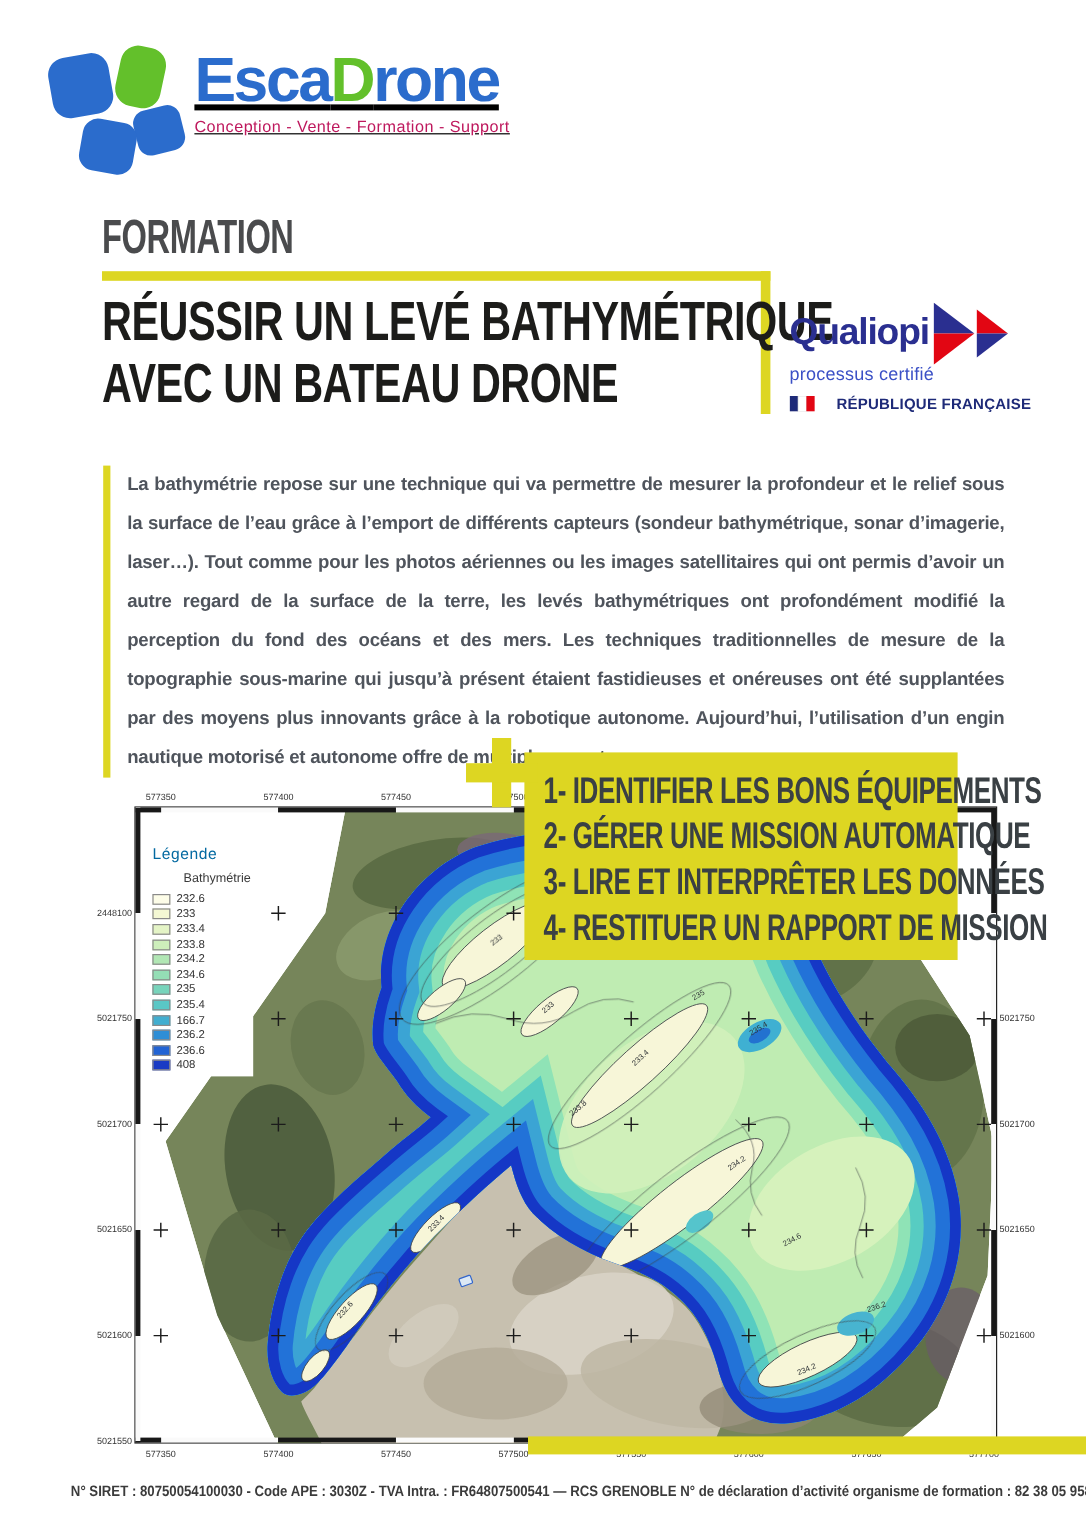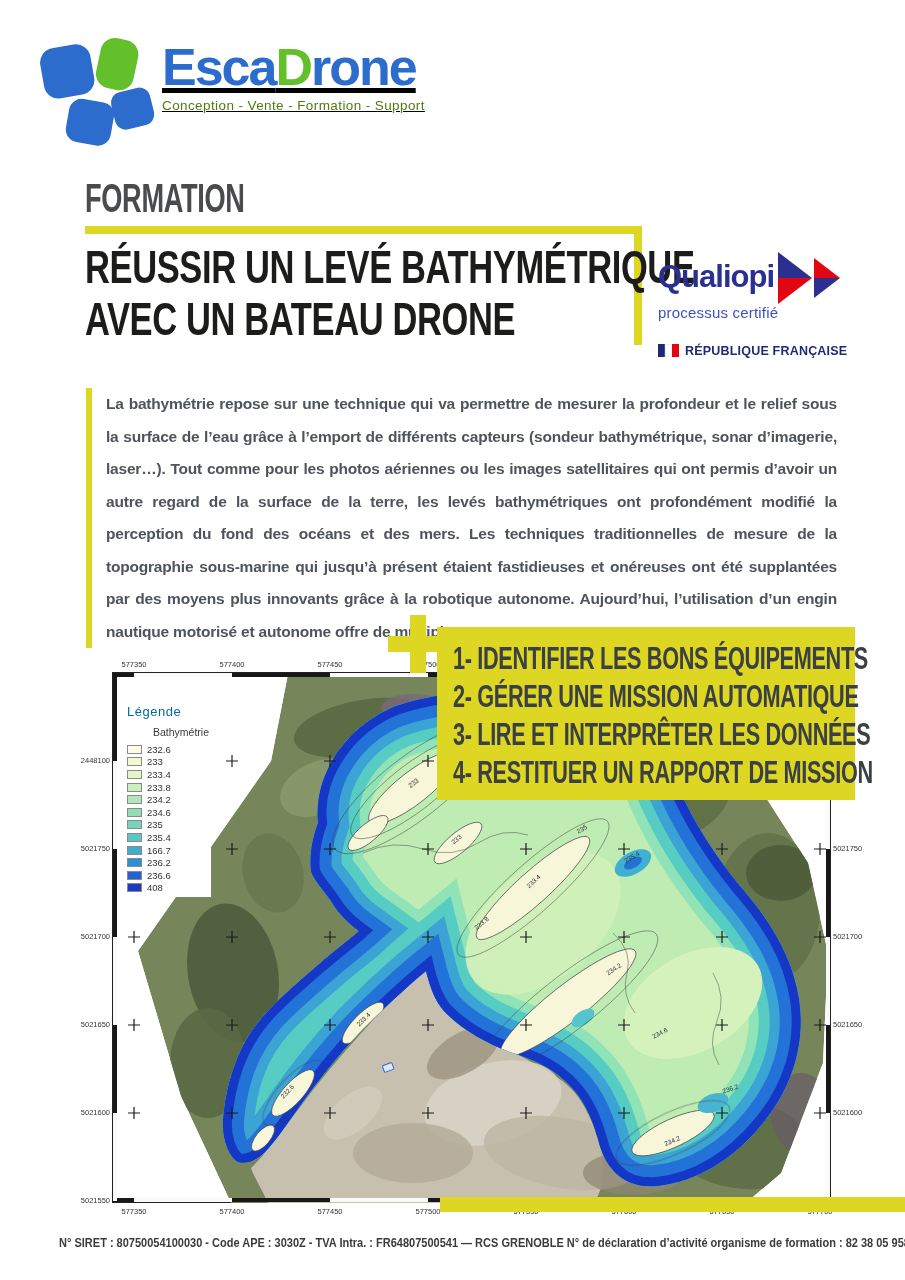--- a/index.html
+++ b/index.html
@@ -6,48 +6,48 @@
   .page{position:relative;width:905px;height:1280px;background:#ffffff;overflow:hidden;
         font-family:"Liberation Sans",sans-serif;}
   [data-interactable]{box-sizing:border-box;}
 
   
   .logo{position:absolute;left:40px;top:30px;width:420px;height:130px;}
   .logo-mark{position:absolute;left:0;top:4px;}
   .logo-text{position:absolute;left:122px;top:8px;text-decoration:underline;}
   .wordmark{font-size:52px;font-weight:bold;letter-spacing:-2px;color:#2b6ccc;line-height:58px;}
   .wordmark .grn{color:#63c02b;}
-  .tagline{font-size:13.5px;color:#4d7c0f;letter-spacing:.4px;margin-top:2px;}
+  .tagline{font-size:13.5px;color:#be185d;letter-spacing:.4px;margin-top:2px;}
 
   
   .kicker{position:absolute;left:85px;top:176px;font-size:40px;font-weight:bold;color:#4a4b4d;
           transform:scaleX(.68);transform-origin:left top;white-space:nowrap;letter-spacing:-.5px;}
   .yrule-h{position:absolute;left:85px;top:226px;width:557px;height:8px;background:#ddd622;}
   .yrule-v{position:absolute;left:634px;top:226px;width:8px;height:119px;background:#ddd622;}
   .title-l1,.title-l2{position:absolute;left:85px;font-size:46px;font-weight:bold;color:#1c1c1a;
           transform:scaleX(.75);transform-origin:left top;white-space:nowrap;letter-spacing:-.5px;}
   .title-l1{top:240px;} .title-l2{top:292px;}
 
   
   .qualiopi{position:absolute;left:658px;top:250px;width:230px;}
   .q-row{display:flex;align-items:center;}
   .q-name{font-size:31px;font-weight:bold;color:#2a2f90;letter-spacing:-1px;line-height:32px;}
   .q-arrows{margin-left:4px;margin-top:2px;}
   .q-sub{font-size:15px;color:#3b50c6;margin-top:0px;letter-spacing:.2px;}
-  .q-rep{display:flex;align-items:flex-start;gap:6px;margin-top:23px;}
+  .q-rep{display:flex;align-items:flex-start;gap:18px;margin-top:9px;}
   .q-rep-txt{font-size:12.5px;font-weight:bold;color:#1e2a78;letter-spacing:.2px;}
 
   
   .intro{position:absolute;left:86px;top:388px;width:751px;border-left:6px solid #ddd622;
          padding-left:14px;font-size:15.5px;line-height:32.5px;color:#4f545c;text-align:justify;
          font-weight:bold;letter-spacing:-.2px;}
 
   
   .plus{position:absolute;left:388px;top:615px;z-index:4;}
-  .objectives{position:absolute;left:437px;top:627px;width:418px;height:173px;background:#ddd622;z-index:3;}
+  .objectives{position:absolute;left:437px;top:627px;width:361px;height:173px;background:#ddd622;z-index:3;}
   .objectives ul{list-style:none;margin:0;padding:13px 0 0 16px;}
   .objectives li{font-size:31px;font-weight:bold;color:#3a4044;line-height:38px;
                  transform:scaleX(.70);transform-origin:left top;white-space:nowrap;letter-spacing:-.5px;}
 
   
   .map-frame{position:absolute;left:112px;top:672px;width:719px;height:531px;border:1px solid #222;
              background:#fff;z-index:1;}
   .map-frame svg{position:absolute;left:0;top:0;}
   .zx,.zy{position:absolute;z-index:2;}
   .zx{height:4px;left:0;right:0;background:repeating-linear-gradient(90deg,#181818 0 98px,#fafafa 98px 196px);background-position:-77px 0;}

